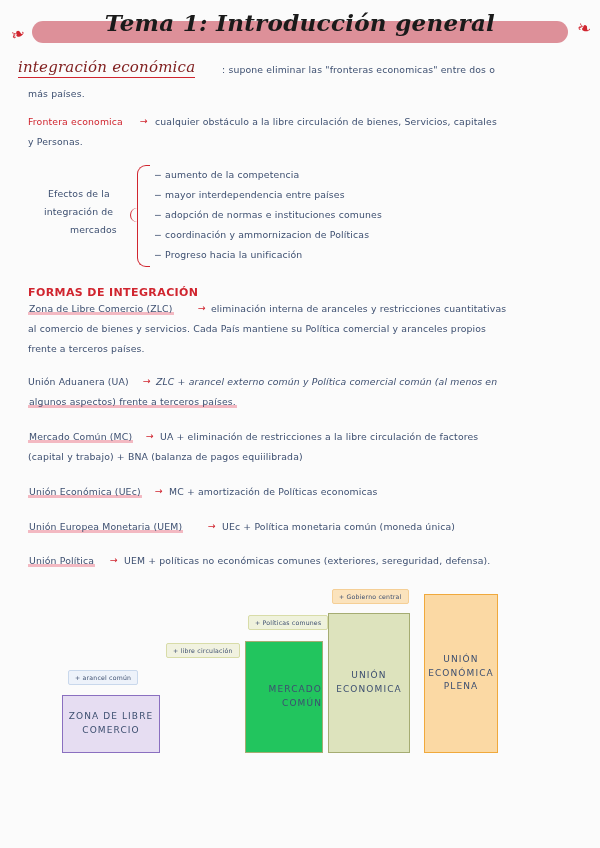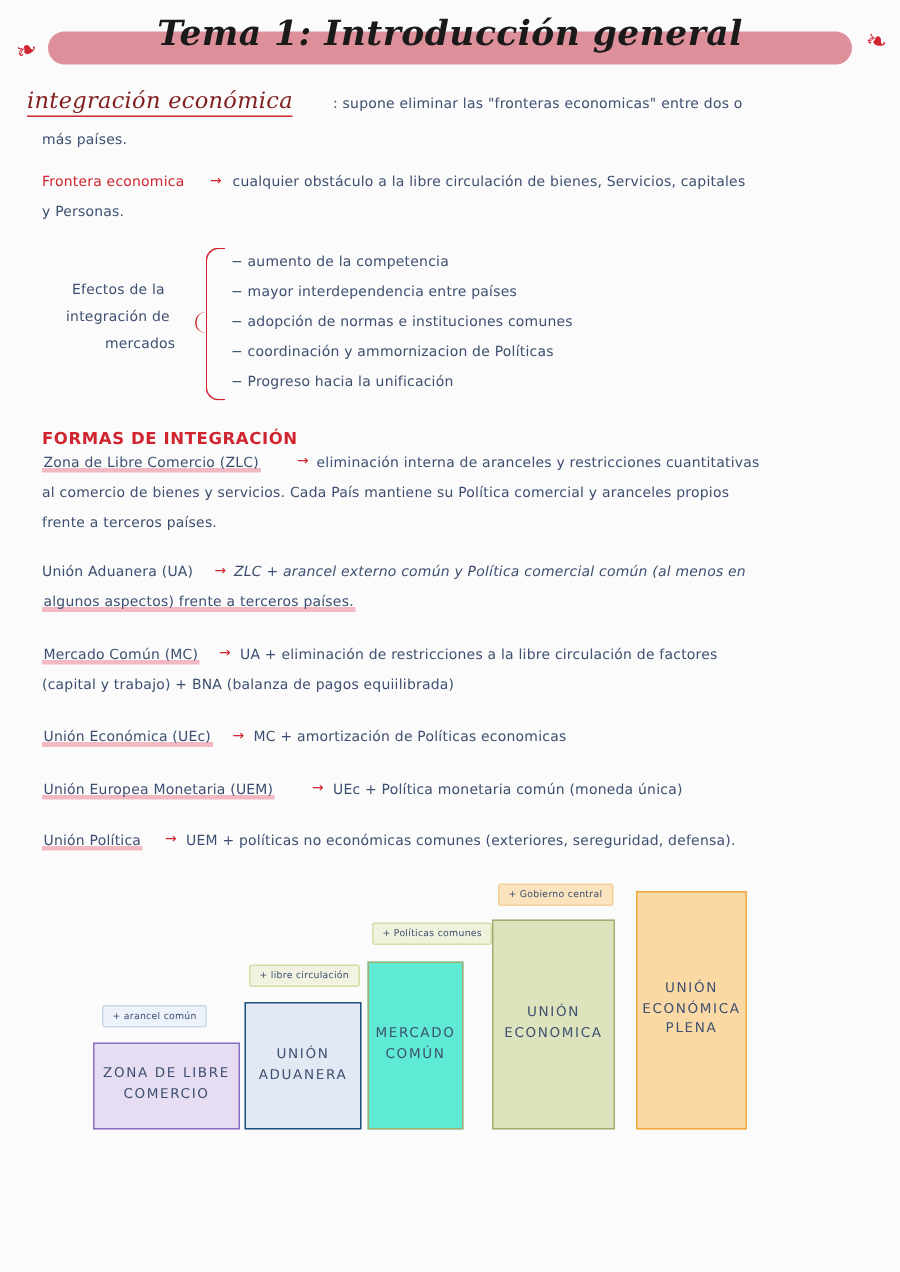--- a/index.html
+++ b/index.html
@@ -203,22 +203,21 @@
   <span class="ln red" style="left:110px; top:554px;">→</span>
   <span class="ln" style="left:124px; top:555px;">UEM + políticas no económicas comunes (exteriores, sereguridad, defensa).</span>
 </div>
 
 <div class="diagram">
 
   <div class="tag" id="tag0" style="left: 68px; top: 85px; background: rgb(237, 242, 250); border: 1.2px solid rgb(201, 216, 236);">+ arancel común</div>
   <div class="stair" id="step0" style="left: 62px; top: 110px; width: 98px; height: 58px; background: rgb(230, 221, 242); border: 1.4px solid rgb(138, 111, 192);">ZONA DE LIBRE COMERCIO</div>
 
   <div class="tag" id="tag1" style="left: 166px; top: 58px; background: rgb(241, 242, 224); border: 1.2px solid rgb(216, 220, 168);">+ libre circulación</div>
-  <div class="stair" id="step1" style="left: 163px; top: 83px; width: 78px; height: 85px; background: rgb(226, 233, 245); border: 1.4px solid rgb(29, 78, 128);">UNIÓN ADUANERA</div>
 
   <div class="tag" id="tag2" style="left: 248px; top: 30px; background: rgb(239, 242, 220); border: 1.2px solid rgb(216, 220, 168);">+ Políticas comunes</div>
-  <div class="stair" id="step2" style="left: 245px; top: 56px; width: 64px; height: 112px; background: #5eead4; border: 1.4px solid rgb(165, 172, 114);">MERCADO COMÚN</div>
+  <div class="stair" id="step2" style="left: 245px; top: 56px; width: 78px; height: 112px; background: #22c55e; border: 1.4px solid rgb(165, 172, 114); text-align: right;">MERCADO COMÚN</div>
 
   <div class="tag" id="tag3" style="left: 332px; top: 4px; background: rgb(251, 227, 189); border: 1.2px solid rgb(245, 207, 150);">+ Gobierno central</div>
   <div class="stair" id="step3" style="left: 328px; top: 28px; width: 82px; height: 140px; background: rgb(221, 227, 189); border: 1.4px solid rgb(165, 172, 114);">UNIÓN ECONOMICA</div>
 
   <div class="stair" id="step4" style="left: 424px; top: 9px; width: 74px; height: 159px; background: rgb(251, 217, 164); border: 1.4px solid rgb(240, 169, 60);">UNIÓN ECONÓMICA PLENA</div>
 </div>
 
 </body></html>

